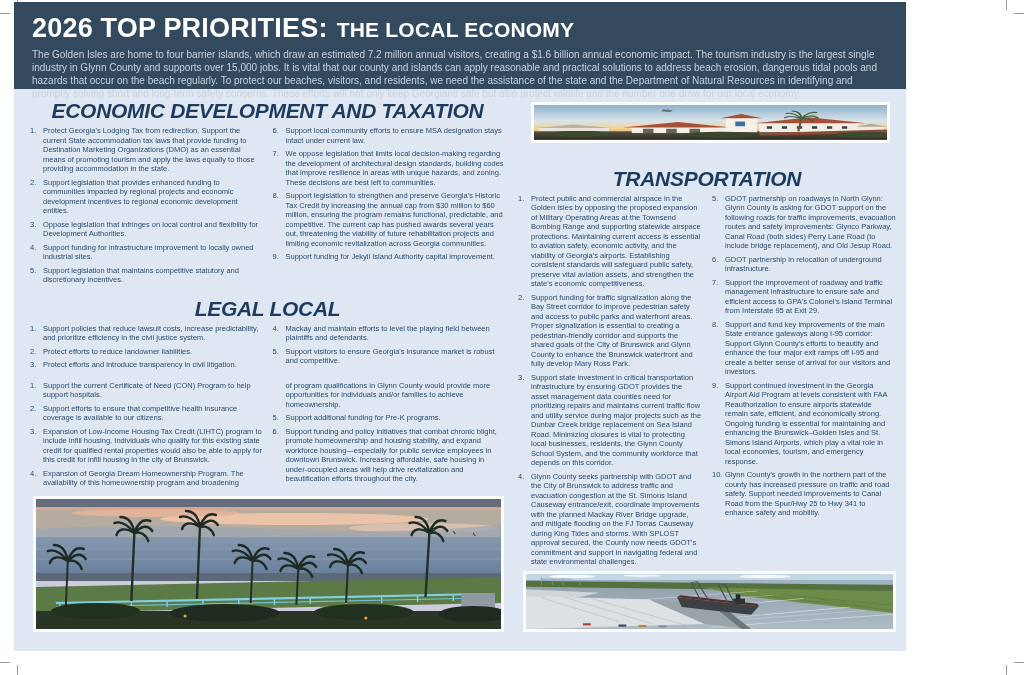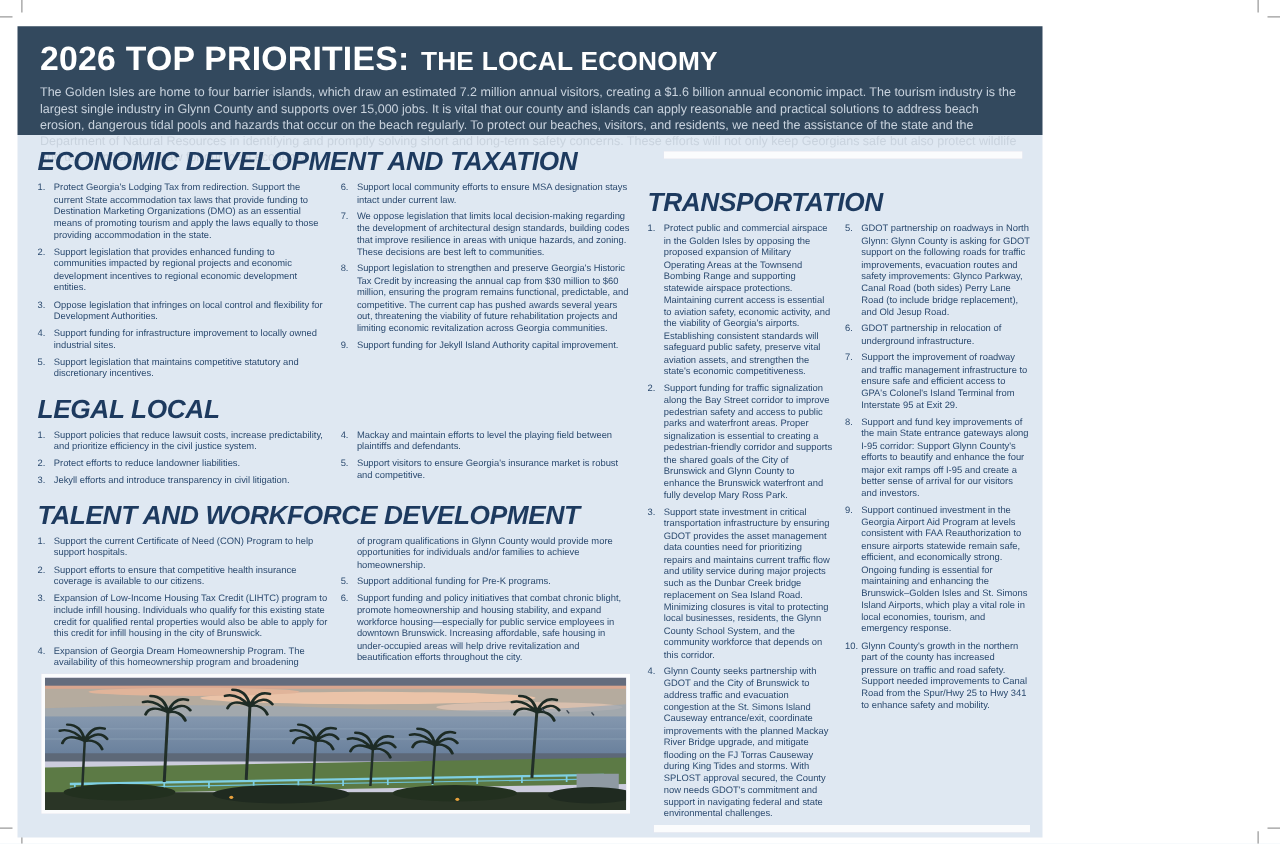--- a/index.html
+++ b/index.html
@@ -6,36 +6,36 @@
   html,body { width:1024px; height:675px; }
   body { background:#ffffff; font-family:"Liberation Sans", sans-serif; position:relative; overflow:hidden; }
 
   
   .cm { position:absolute; background:#9a9a9a; }
   .cm-tl-v{left:17px;top:0;width:1px;height:10px;} .cm-tl-h{left:0;top:13px;width:10px;height:1px;}
   .cm-tr-v{right:17px;top:0;width:1px;height:10px;} .cm-tr-h{right:0;top:13px;width:10px;height:1px;}
   .cm-bl-v{left:17px;bottom:0;width:1px;height:10px;} .cm-bl-h{left:0;bottom:12px;width:10px;height:1px;}
   .cm-br-v{right:17px;bottom:0;width:1px;height:10px;} .cm-br-h{right:0;bottom:12px;width:10px;height:1px;}
 
-  .sheet { position:absolute; left:14px; top:21px; width:820px; height:649px; }
+  .sheet { position:absolute; left:14px; top:2px; width:892px; height:649px; }
 
   
   .band { background:#33495e; height:87px; padding:9px 18px 0 18px; }
   .band h1 { color:#ffffff; line-height:30px; white-space:nowrap; letter-spacing:.2px; }
   .t-main { font-size:27px; font-weight:bold; }
   .t-sub  { font-size:21px; font-weight:bold; }
   .intro { margin-top:3px; color:#c9d3de; font-size:10px; line-height:13px; max-width:965px; }
 
   
   .content { background:#dfe8f2; height:562px; display:flex; padding:0 10px 0 16px; gap:13px; }
   .half { display:flex; flex-direction:column; overflow:hidden; }
   .half-left { flex:0 0 475px; }
   .half-right { flex:1; }
 
-  h2.sec-title { color:#1d3a5f; font-size:21px; font-style:italic; font-weight:bold; letter-spacing:-0.3px; line-height:25px; margin-bottom:3px; white-space:nowrap; }
+  h2.sec-title { color:#1d3a5f; font-size:21px; font-style:italic; font-weight:bold; letter-spacing:-0.3px; line-height:25px; margin-bottom:3px; white-space:nowrap;text-align:center; }
   .sec { }
   .sec-economic { margin-top:9px; }
   .sec-legal, .sec-talent { margin-top:7px; }
   .sec-transportation { margin-top:23px; }
   .cols { display:flex; gap:10px; }
   .col { flex:1; min-width:0; }
 
   .item { display:flex; margin-bottom:4px; color:#2b4a6f; }
   .num { flex:0 0 13px; font-size:7.5px; line-height:9.5px; }
   .txt { flex:1; font-size:7.5px; line-height:9.5px; }
@@ -139,40 +139,39 @@
                 <span class="txt">Support policies that reduce lawsuit costs, increase predictability, and prioritize efficiency in the civil justice system.</span>
               </div>
 
               <div class="item">
                 <span class="num">2.</span>
                 <span class="txt">Protect efforts to reduce landowner liabilities.</span>
               </div>
 
               <div class="item">
                 <span class="num">3.</span>
-                <span class="txt">Jekyll efforts and introduce transparency in civil litigation.</span>
+                <span class="txt">Protect efforts and introduce transparency in civil litigation.</span>
               </div>
             </div>
           <div class="col">
 
               <div class="item">
                 <span class="num">4.</span>
                 <span class="txt">Mackay and maintain efforts to level the playing field between plaintiffs and defendants.</span>
               </div>
 
               <div class="item">
                 <span class="num">5.</span>
                 <span class="txt">Support visitors to ensure Georgia's insurance market is robust and competitive.</span>
               </div>
             </div>
         </div>
       </section>
 
       <section class="sec sec-talent">
-        <h2 class="sec-title">TALENT AND WORKFORCE DEVELOPMENT</h2>
         <div class="cols">
           <div class="col">
 
               <div class="item">
                 <span class="num">1.</span>
                 <span class="txt">Support the current Certificate of Need (CON) Program to help support hospitals.</span>
               </div>
 
               <div class="item">
                 <span class="num">2.</span>

